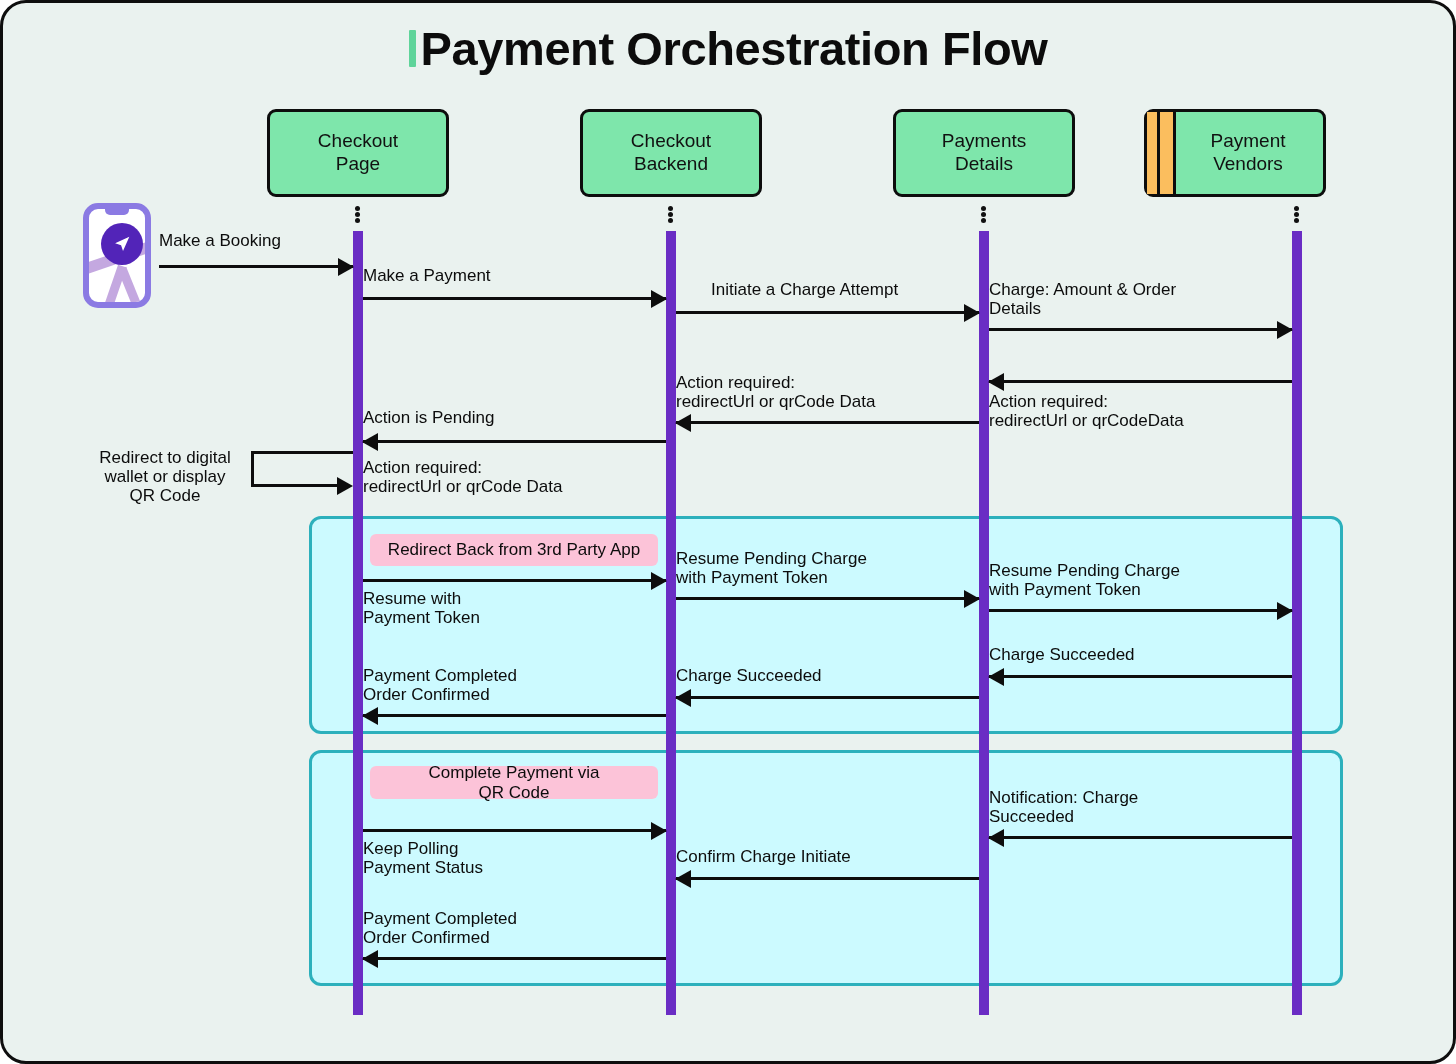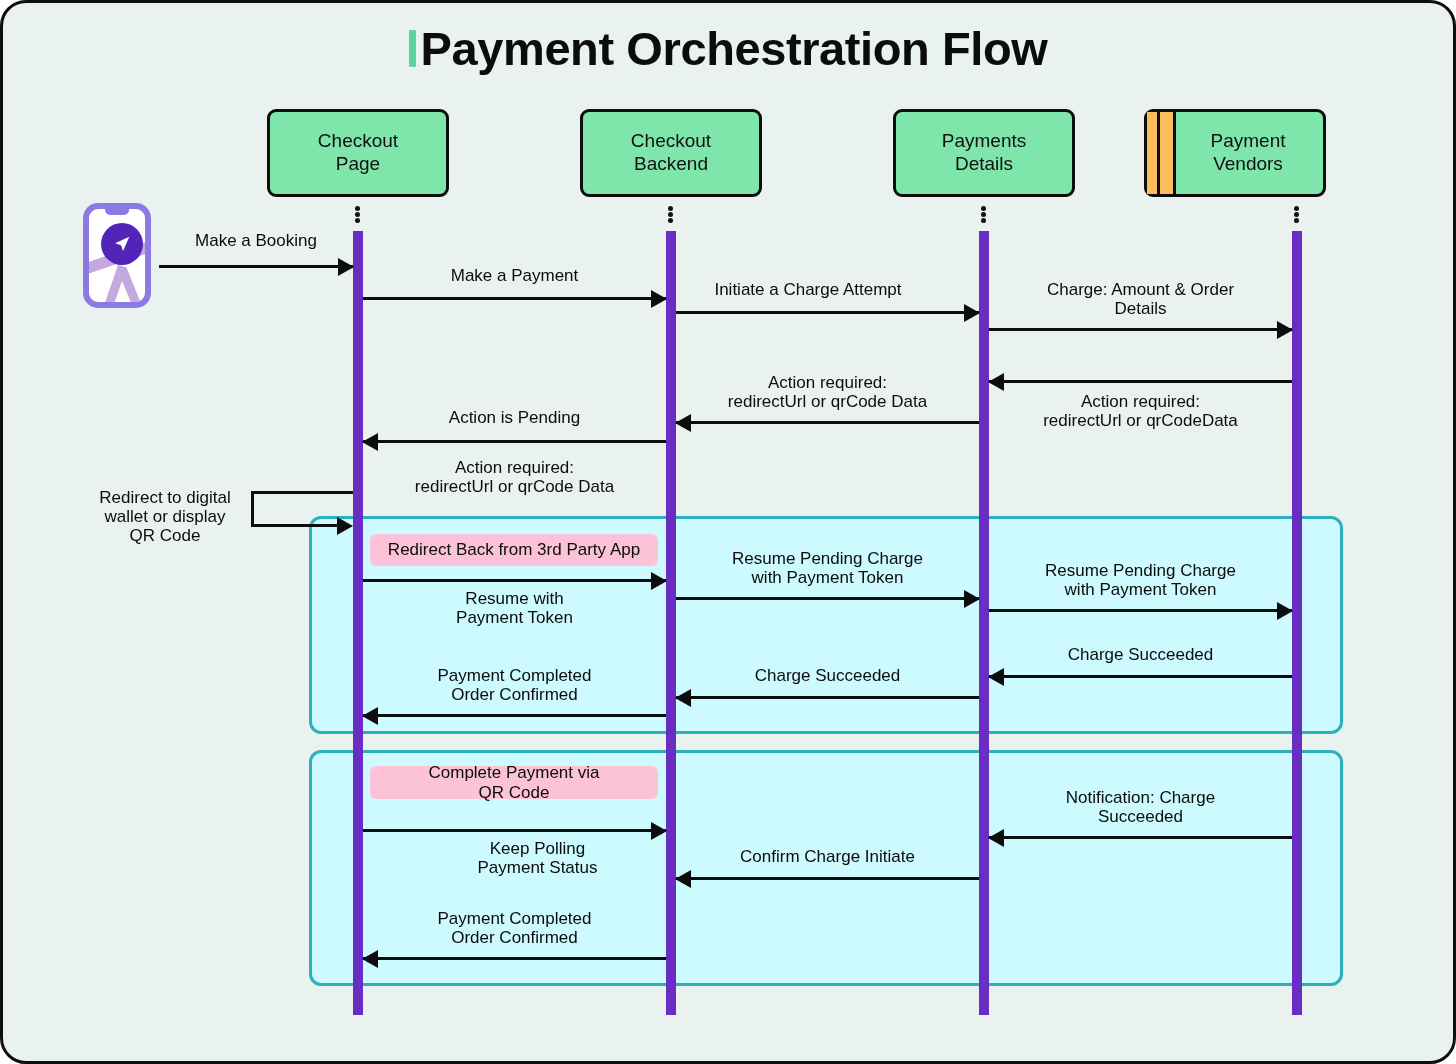--- a/index.html
+++ b/index.html
@@ -89,38 +89,37 @@
     border-bottom: 9px solid transparent;
     border-left: 16px solid #0d0d0d;
   }
   .arrow-left {
     border-top: 9px solid transparent;
     border-bottom: 9px solid transparent;
     border-right: 16px solid #0d0d0d;
   }
   .msg-label {
     position: absolute;
-    text-align: center;
     font-size: 17px; line-height: 1.12; color: #0c0c0c;
     white-space: pre-line;
   }
 
   
   .note {
     position: absolute;
     background: #fcc3d8;
     border-radius: 6px;
     display: flex; align-items: center; justify-content: center;
     text-align: center;
     font-size: 17px; line-height: 1.15; color: #0c0c0c;
     white-space: pre-line;
   }
 
   
-  .selfloop { position: absolute; margin-top: 40px; }
+  .selfloop { position: absolute; }
   .selfloop .seg { position: absolute; background: #0d0d0d; }
 
   
   #actor-icon {
     position: absolute; left: 80px; top: 200px;
     width: 68px; height: 105px;
     border: 6px solid #8b7ae3;
     border-radius: 15px;
     background: #ffffff;
     overflow: hidden;
@@ -236,21 +235,21 @@
     <div class="arrow-head arrow-right" style="right:-1px; top:-7px;"></div>
   </div>
 
   <div class="msg" style="left:360px; top:294px; width:303px;">
     <div class="msg-label" style="left:0; top:-31px; width:303px;">Make a Payment</div>
     <div class="msg-line" style="top:0;"></div>
     <div class="arrow-head arrow-right" style="right:-1px; top:-7px;"></div>
   </div>
 
   <div class="msg" style="left:673px; top:308px; width:303px;">
-    <div class="msg-label" style="left:0; top:-31px; width:264px;">Initiate a Charge Attempt</div>
+    <div class="msg-label" style="left:0; top:-31px; width:264px;padding-left:35px;">Initiate a Charge Attempt</div>
     <div class="msg-line" style="top:0;"></div>
     <div class="arrow-head arrow-right" style="right:-1px; top:-7px;"></div>
   </div>
 
   <div class="msg" style="left:986px; top:325px; width:303px;">
     <div class="msg-label" style="left:0; top:-48px; width:303px;">Charge: Amount &amp; Order
 Details</div>
     <div class="msg-line" style="top:0;"></div>
     <div class="arrow-head arrow-right" style="right:-1px; top:-7px;"></div>
   </div>

